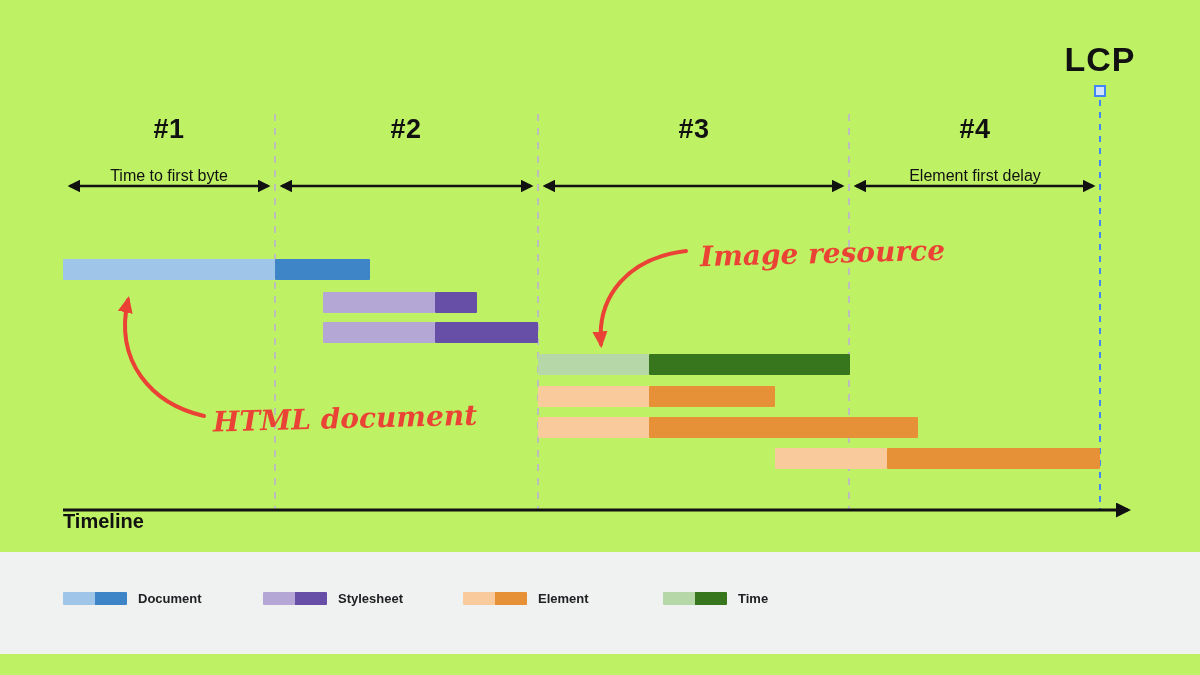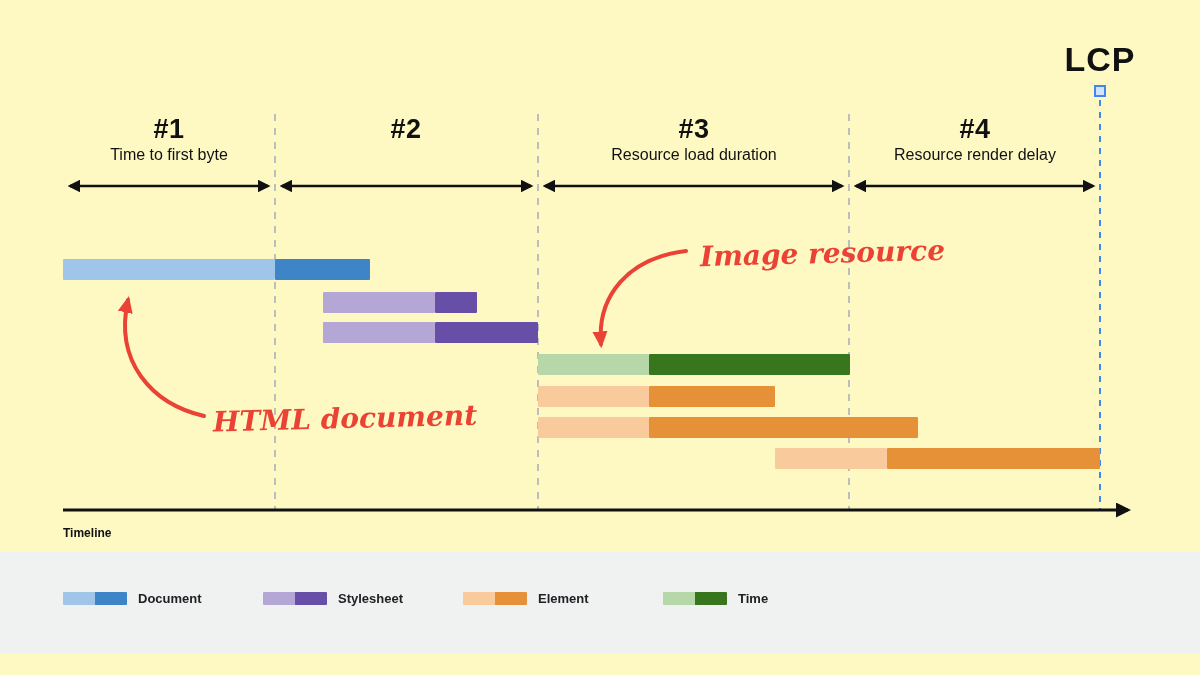--- a/index.html
+++ b/index.html
@@ -6,40 +6,40 @@
     --red:#EA4335;
     --lcp-blue:#4285F4;
     --lcp-fill:#D2E3FC;
     --divider:#BDBDBD;
     --footer-bg:#F0F1F1;
     --ink:#111111;
   }
   *{margin:0;padding:0;box-sizing:border-box}
   html,body{background:#ffffff}
   body{font-family:"Liberation Sans",sans-serif;color:var(--ink)}
-  #canvas{position:relative;width:1200px;height:675px;background:#fef9c3;overflow:hidden}
+  #canvas{position:relative;width:1200px;height:675px;background:#bef264;overflow:hidden}
 
   svg.layer{position:absolute;left:0;top:0;pointer-events:none}
 
   
   #bars-layer{position:absolute;left:0;top:0;width:1200px;height:675px}
   .bar-seg{position:absolute;border-radius:1px}
 
   
   .phase-header{position:absolute;top:114px;width:280px;text-align:center;transform:translateX(-50%)}
   .phase-number{font-size:27px;font-weight:700;letter-spacing:.5px}
-  .phase-label{font-size:16px;margin-top:1px}
+  .phase-label{font-size:16px;margin-top:22px}
   .ph1{left:169px}.ph2{left:406px}.ph3{left:694px}.ph4{left:975px}
 
   
   #lcp-title{position:absolute;left:1100px;top:40px;transform:translateX(-50%);
     font-size:34px;font-weight:700;letter-spacing:1px}
 
   
-  #timeline-label{position:absolute;left:63px;top:526px;font-size:12px;font-weight:700}
+  #timeline-label{position:absolute;left:63px;top:510px;font-size:20px;font-weight:700}
 
   
   .annot{position:absolute;color:var(--red);font-family:"DejaVu Serif",serif;
     font-style:italic;font-weight:700;font-size:28px;white-space:nowrap}
   #annot-html{left:213px;top:402px;transform:rotate(-1.5deg)}
   #annot-img{left:700px;top:237px;transform:rotate(-1.5deg)}
 
   
   .divider{stroke:var(--divider);stroke-width:2;stroke-dasharray:7 7;fill:none}
   .lcp-line{stroke:var(--lcp-blue);stroke-width:2;stroke-dasharray:6 6;fill:none}
@@ -110,25 +110,24 @@
 
   <div class="phase-header ph1">
     <div class="phase-number">#1</div>
     <div class="phase-label">Time to first byte</div>
   </div>
   <div class="phase-header ph2">
     <div class="phase-number">#2</div>
   </div>
   <div class="phase-header ph3">
     <div class="phase-number">#3</div>
-    <div class="phase-label">Resource load duration</div>
   </div>
   <div class="phase-header ph4">
     <div class="phase-number">#4</div>
-    <div class="phase-label">Resource render delay</div>
+    <div class="phase-label">Element first delay</div>
   </div>
 
   <div class="annot" id="annot-html">HTML document</div>
   <div class="annot" id="annot-img">Image resource</div>
 
   <div id="timeline-label">Timeline</div>
 
   <div id="footer">
     <div id="legend">
       <div class="legend-item">

